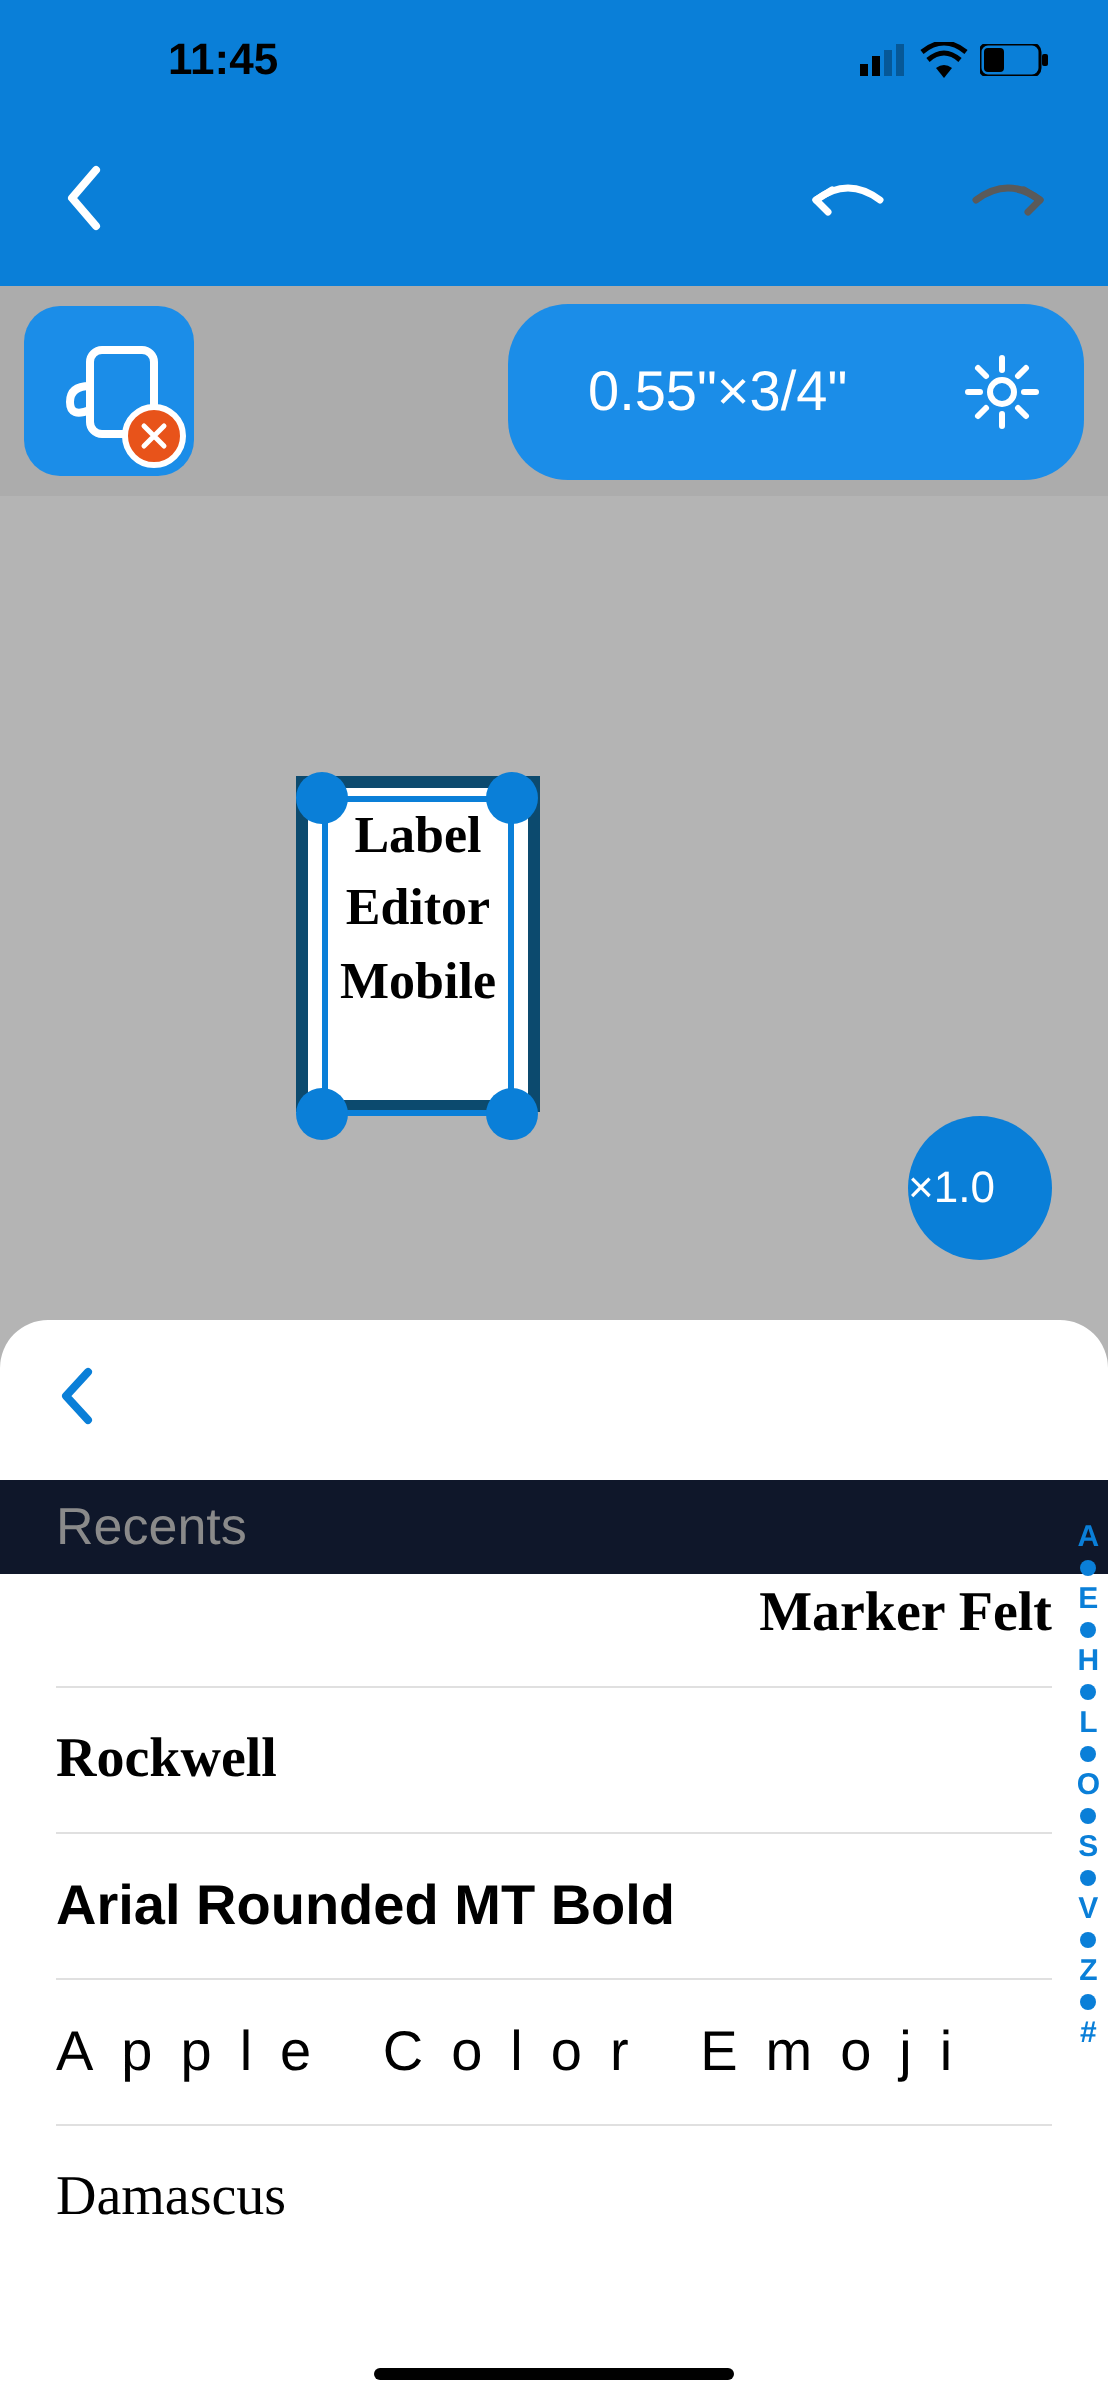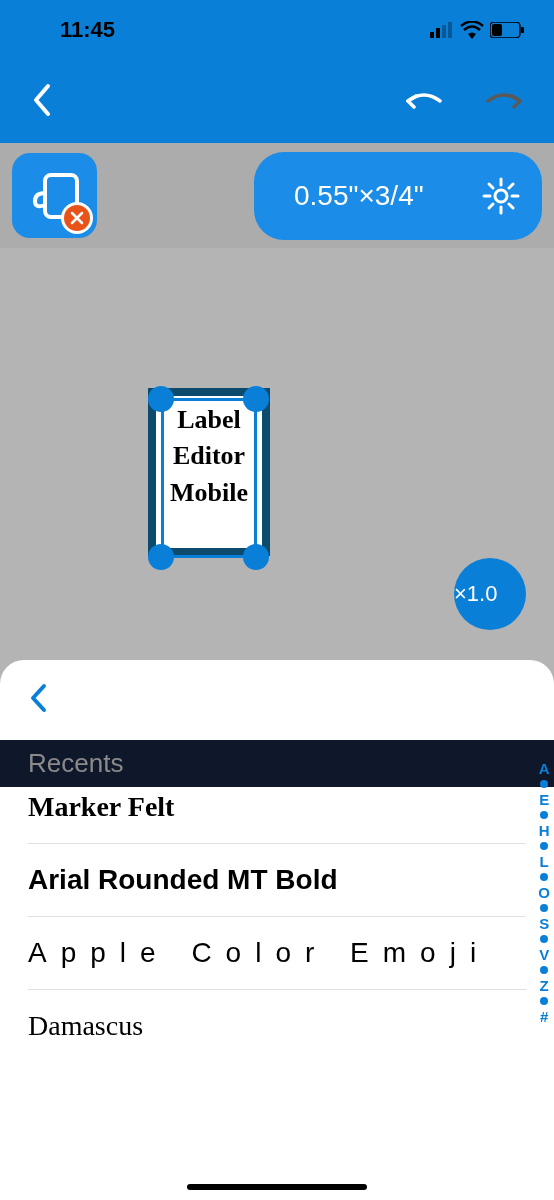--- a/index.html
+++ b/index.html
@@ -10,21 +10,21 @@
   background: #b4b4b4;
   overflow: hidden;
   position: relative;
 }
 .status-bar {
   height: 60px;
   background: #0a7fd8;
   display: flex;
   justify-content: space-between;
   align-items: center;
-  padding: 0 30px 0 60px;
+  padding: 0 30px 0 84px;
 }
 .status-time { font-size: 22px; font-weight: 600; color: #000; }
 .status-icons { display: flex; gap: 6px; align-items: center; }
 .nav-bar {
   height: 83px;
   background: #0a7fd8;
   display: flex;
   justify-content: space-between;
   align-items: center;
   padding: 0 30px;
@@ -78,21 +78,21 @@
   background: #b4b4b4;
   position: relative;
 }
 .label-item {
   position: absolute;
   left: 148px;
   top: 140px;
   width: 122px;
   height: 168px;
   background: #fff;
-  border: 8px solid #0c4a6e;
+  border: 6px solid #0c4a6e;
 }
 .label-text {
   font-family: 'Comic Sans MS', cursive;
   font-size: 26px;
   font-weight: 600;
   text-align: center;
   line-height: 1.4;
   padding-top: 6px;
   color: #000;
 }
@@ -146,21 +146,21 @@
 }
 .font-list {
   padding: 0 28px;
 }
 .font-item {
   padding: 20px 0;
   font-size: 28px;
   border-bottom: 1px solid #e0e0e0;
   color: #000;
 }
-.font-item.cut { padding-top: 4px; border-bottom: 1px solid #e0e0e0; }
+.font-item.cut { padding-top: 4px; border-bottom: 1px solid #e0e0e0; text-align: right; }
 .index-bar {
   position: absolute;
   right: 4px;
   top: 100px;
   display: flex;
   flex-direction: column;
   align-items: center;
   gap: 3px;
   color: #0a7fd8;
   font-size: 15px;
@@ -281,20 +281,21 @@
   <div class="sheet-header">
     <div>
       <svg width="20" height="32" viewBox="0 0 20 32">
         <path d="M16 4 L5 16 L16 28" stroke="#0a7fd8" stroke-width="4" fill="none" stroke-linecap="round" stroke-linejoin="round"></path>
       </svg>
     </div>
   </div>
   <div class="section-header">Recents</div>
   <div class="font-list">
     <div class="font-item cut" style="font-family:'Marker Felt','Comic Sans MS',cursive; font-weight:700;">Marker Felt</div>
+    <div class="font-item" style="font-family:Rockwell,Georgia,serif; font-weight:600;">Rockwell</div>
     <div class="font-item" style="font-family:Liberation Sans, sans-serif; font-weight:700;">Arial Rounded MT Bold</div>
     <div class="font-item" style="letter-spacing:14px;">Apple&nbsp;Color&nbsp;Emoji</div>
     <div class="font-item" style="border-bottom:none; font-family:Georgia,serif;">Damascus</div>
   </div>
   <div class="index-bar">
     <span>A</span>
     <div class="index-dot"></div>
     <span>E</span>
     <div class="index-dot"></div>
     <span>H</span>

